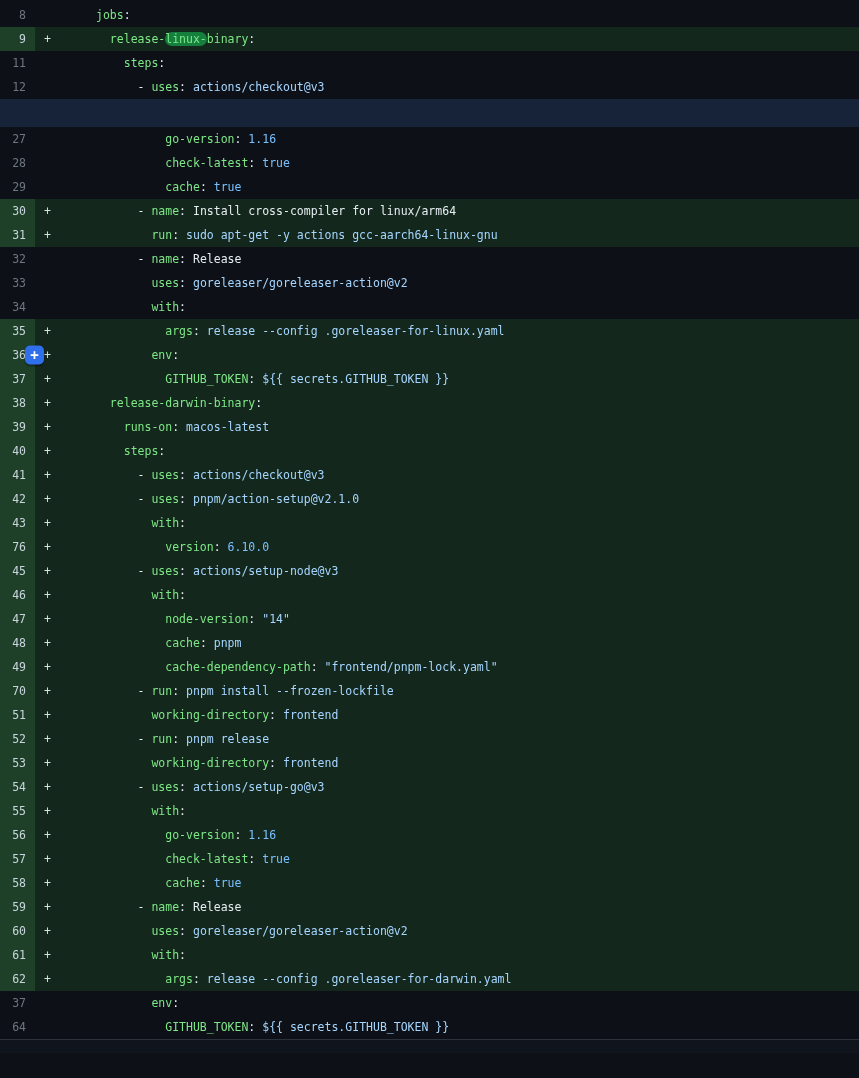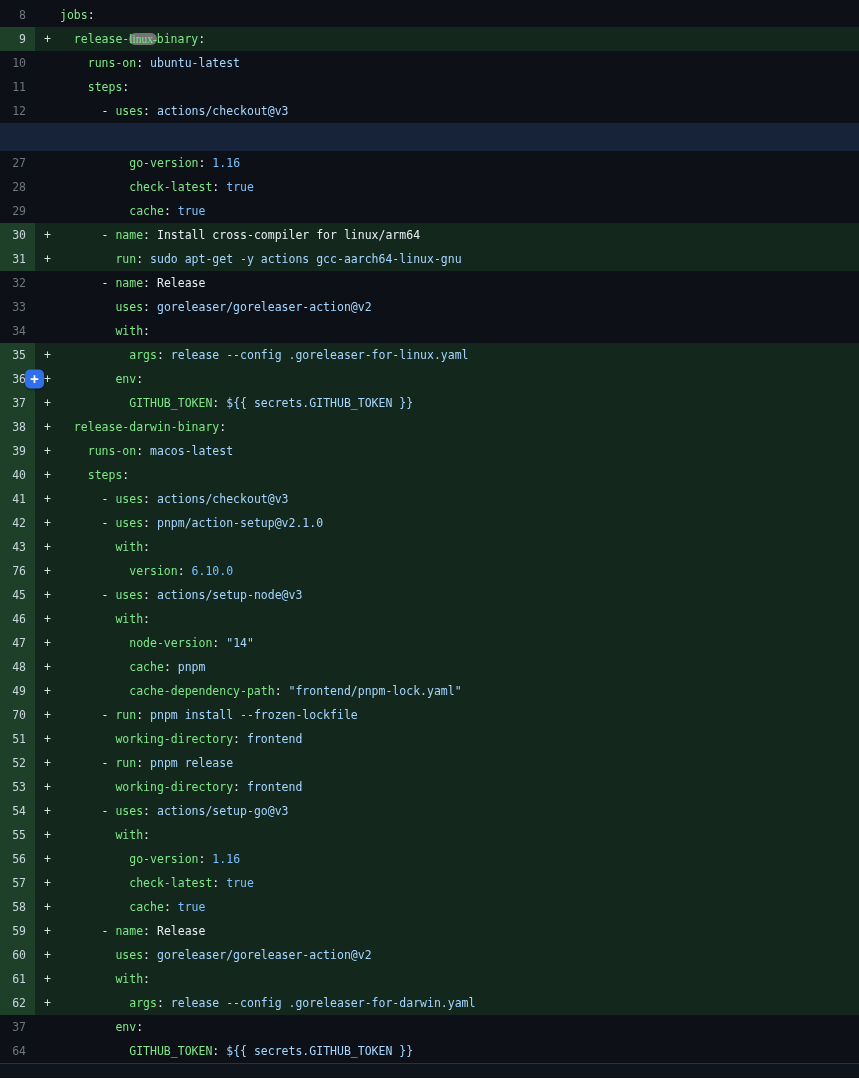--- a/index.html
+++ b/index.html
@@ -38,26 +38,27 @@
     flex: 0 0 25px;
     width: 25px;
     padding-left: 9px;
     color: #d6e2ea;
   }
   .code {
     flex: 1 1 auto;
     white-space: pre;
     color: #e6edf3;
     overflow: hidden;
+    margin-left: 36px;
   }
   .c-key   { color: #7ee787; }
   .c-str   { color: #a5d6ff; }
   .c-num   { color: #79c0ff; }
   .c-plain { color: #e6edf3; }
-  .hl { background: #737373; border-radius: 7px; font-family: Liberation Serif, serif; }
+  .hl { background: #15803d; border-radius: 7px; }
   .row.expander {
     height: 28px;
     background: #172339;
     cursor: pointer;
   }
   .add-comment {
     position: absolute;
     left: 25px;
     top: 50%;
     transform: translateY(-50%);
@@ -92,25 +93,20 @@
         <span class="gutter">8</span>
         <span class="marker"></span>
         <span class="code"><span class="c-key">jobs</span><span class="c-plain">:</span></span>
       </div>
       <div class="row added">
         <span class="gutter">9</span>
         <span class="marker">+</span>
         <span class="code"><span class="c-plain">  </span><span class="c-key">release-</span><span class="c-key hl">linux-</span><span class="c-key">binary</span><span class="c-plain">:</span></span>
       </div>
       <div class="row context">
-        <span class="gutter">10</span>
-        <span class="marker"></span>
-        <span class="code"><span class="c-plain">    </span><span class="c-key">runs-on</span><span class="c-plain">: </span><span class="c-str">ubuntu-latest</span></span>
-      </div>
-      <div class="row context">
         <span class="gutter">11</span>
         <span class="marker"></span>
         <span class="code"><span class="c-plain">    </span><span class="c-key">steps</span><span class="c-plain">:</span></span>
       </div>
       <div class="row context">
         <span class="gutter">12</span>
         <span class="marker"></span>
         <span class="code"><span class="c-plain">      - </span><span class="c-key">uses</span><span class="c-plain">: </span><span class="c-str">actions/checkout@v3</span></span>
       </div>
       <div class="row expander"></div>

